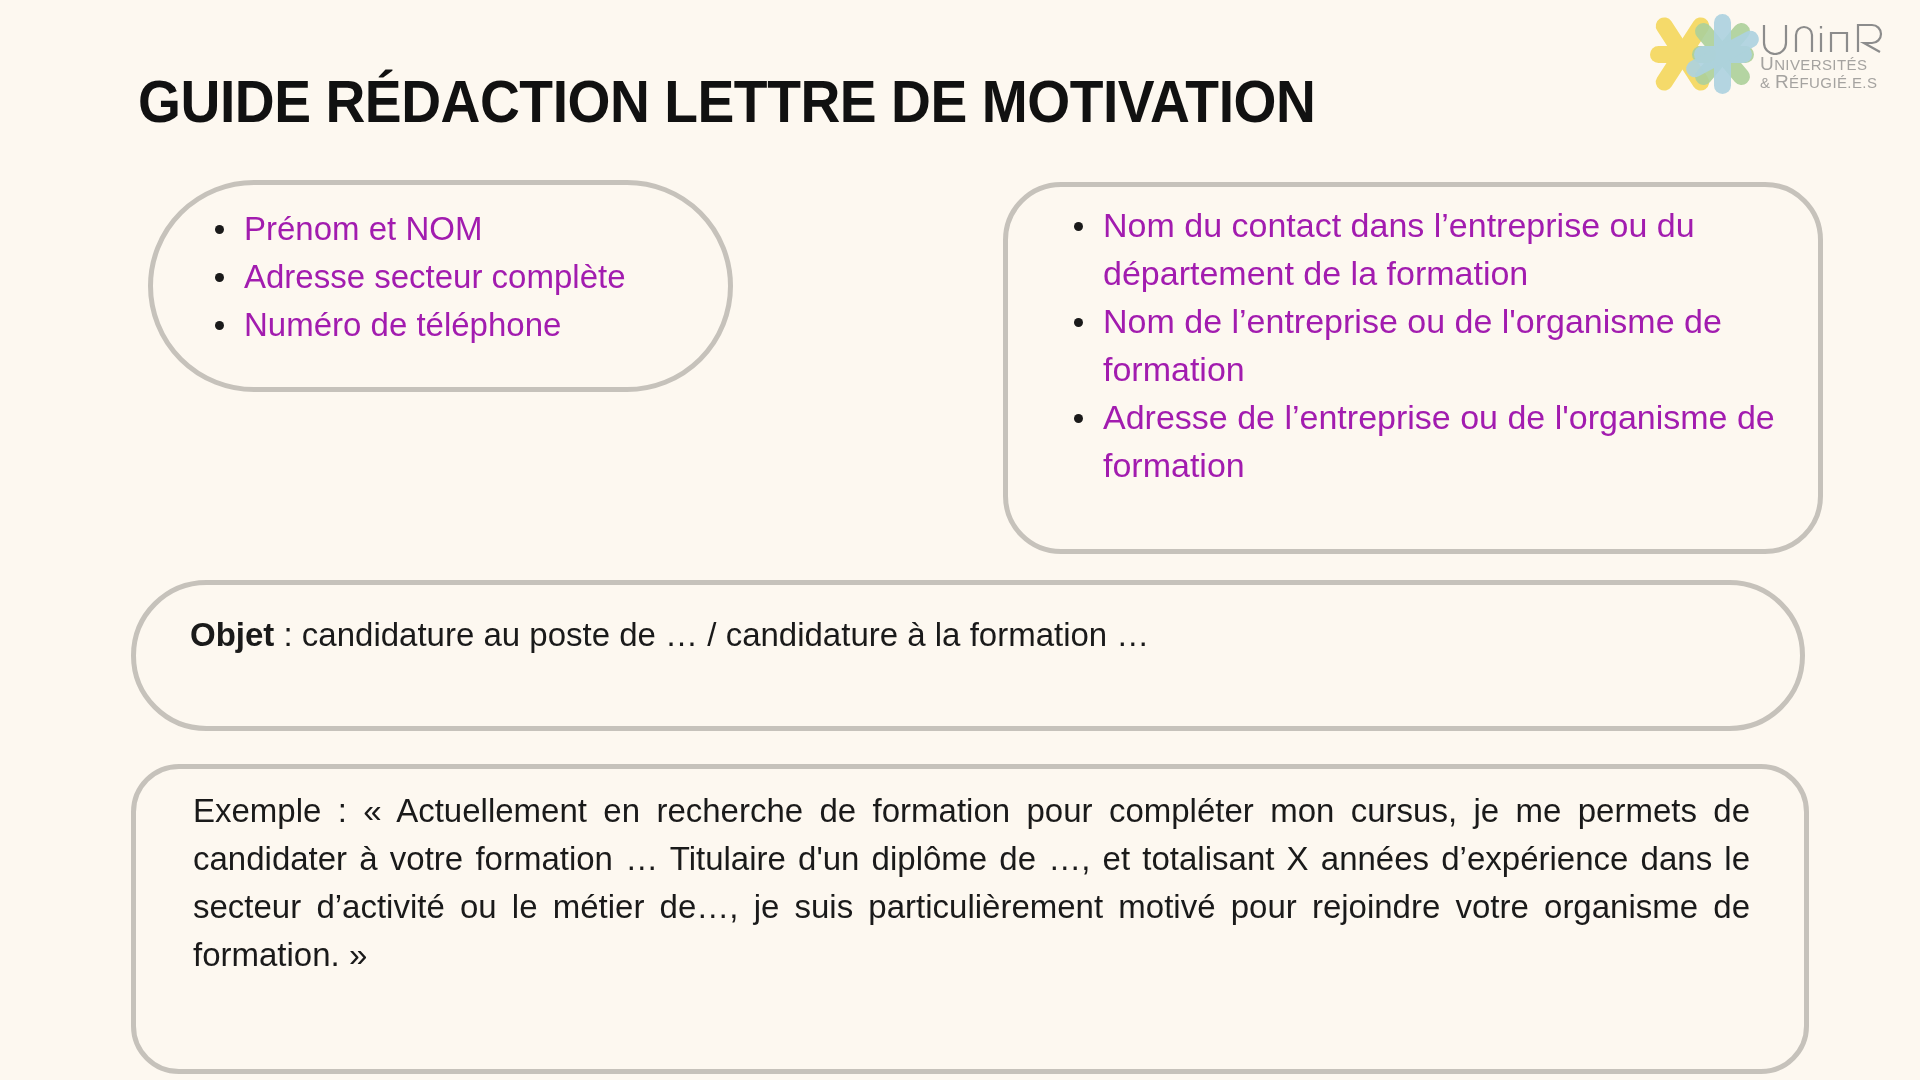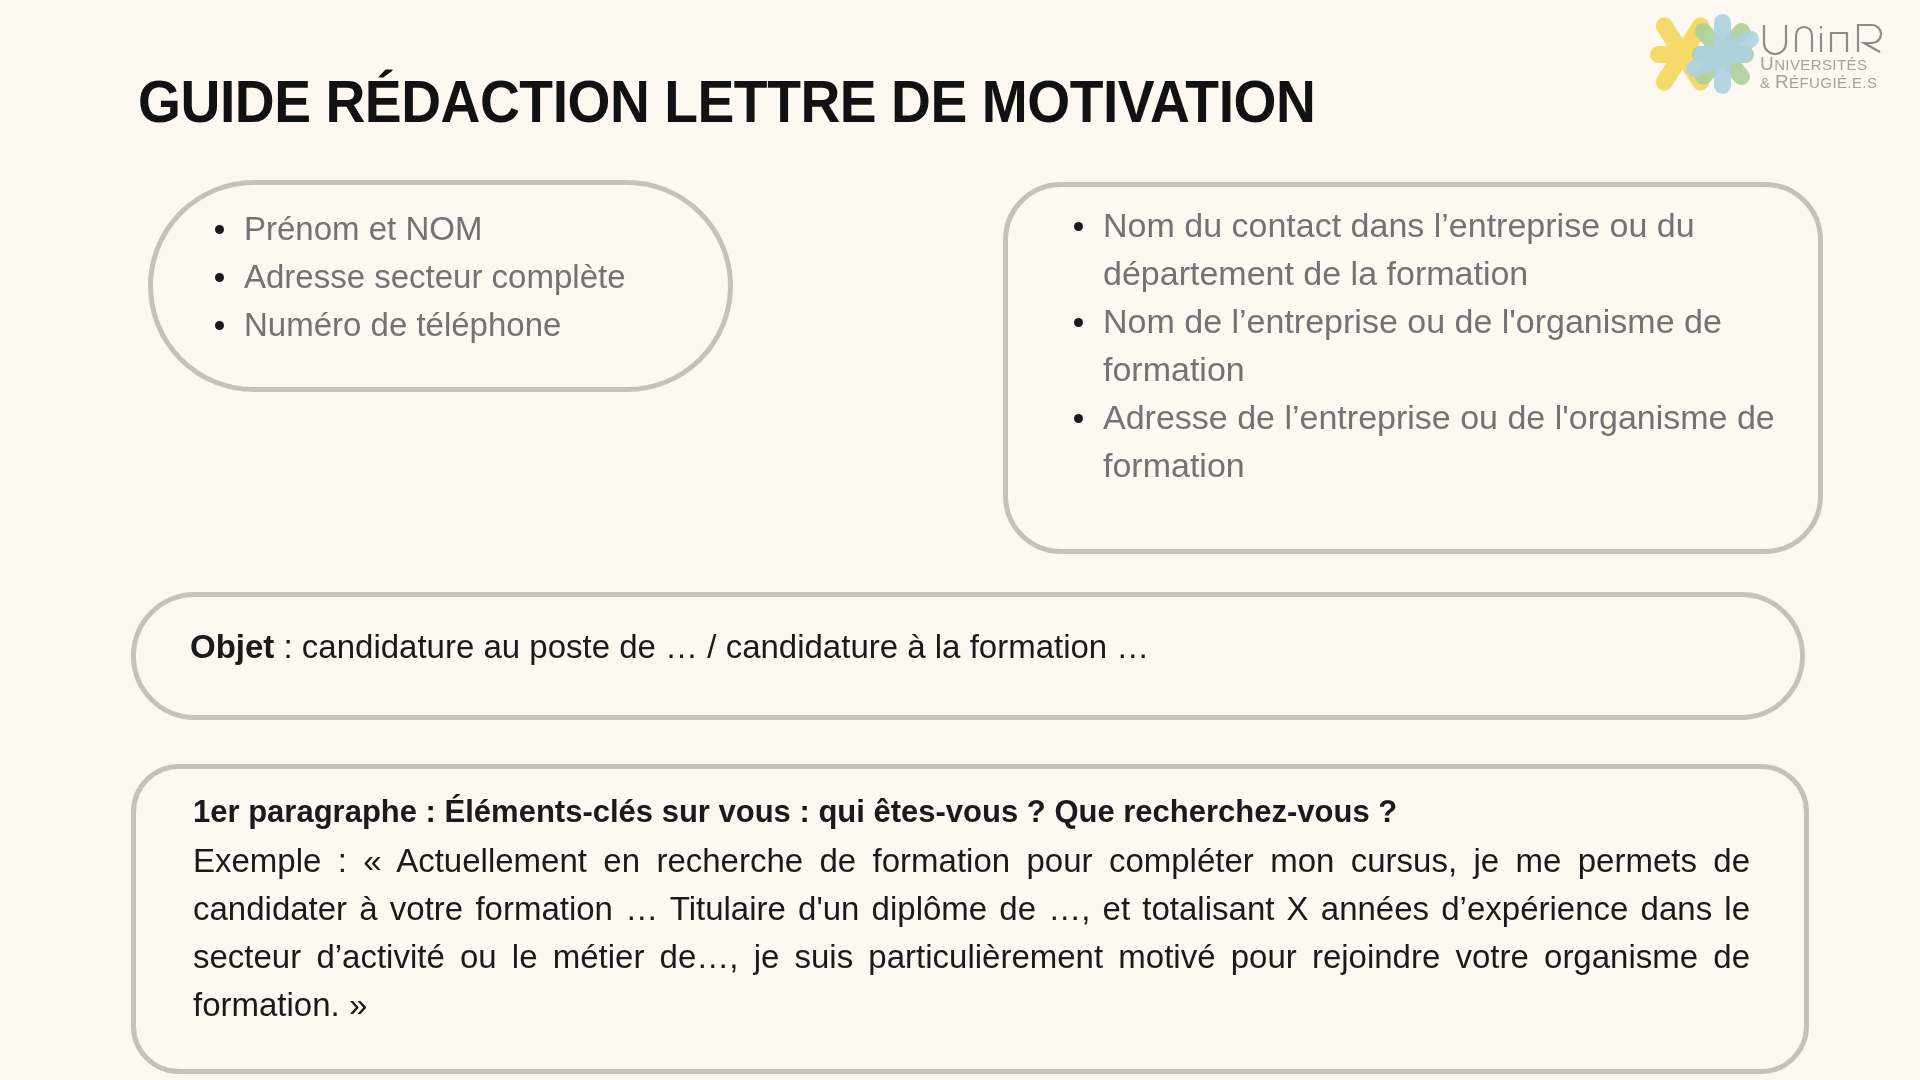--- a/index.html
+++ b/index.html
@@ -85,38 +85,38 @@
   #box-recipient {
     left: 1003px;
     top: 182px;
     width: 820px;
     height: 372px;
     border-radius: 58px;
     text-decoration: underline;
   }
   #box-subject {
     left: 131px;
-    top: 592px;
+    top: 580px;
     width: 1674px;
-    height: 128px;
+    height: 151px;
     border-radius: 78px;
   }
   #box-paragraph {
     left: 131px;
     top: 764px;
     width: 1678px;
     height: 310px;
     border-radius: 48px;
   }
 
   ul.bullets {
     list-style: none;
     margin: 0;
     padding: 0;
-    color: #737373;
+    color: #a21caf;
   }
   ul.bullets li {
     position: relative;
     padding-left: 41px;
   }
   ul.bullets li::before {
     content: "";
     position: absolute;
     left: 12px;
     top: 0.62em;
@@ -240,18 +240,17 @@
   </div>
 
   <div class="box" id="box-subject">
     <div class="subject-inner">
       <div><span class="lead">Objet</span><span> : candidature au poste de … / candidature à la formation …</span></div>
     </div>
   </div>
 
   <div class="box" id="box-paragraph">
     <div class="para-inner">
-      <div class="para-heading">1er paragraphe : Éléments-clés sur vous : qui êtes-vous ? Que recherchez-vous ?</div>
       <div class="para-body">Exemple : « Actuellement en recherche de formation pour compléter mon cursus, je me permets de candidater à votre formation … Titulaire d'un diplôme de …, et totalisant X années d’expérience dans le secteur d’activité ou le métier de…, je suis particulièrement motivé pour rejoindre votre organisme de formation. »</div>
     </div>
   </div>
 
 </div>
 
 </body></html>

